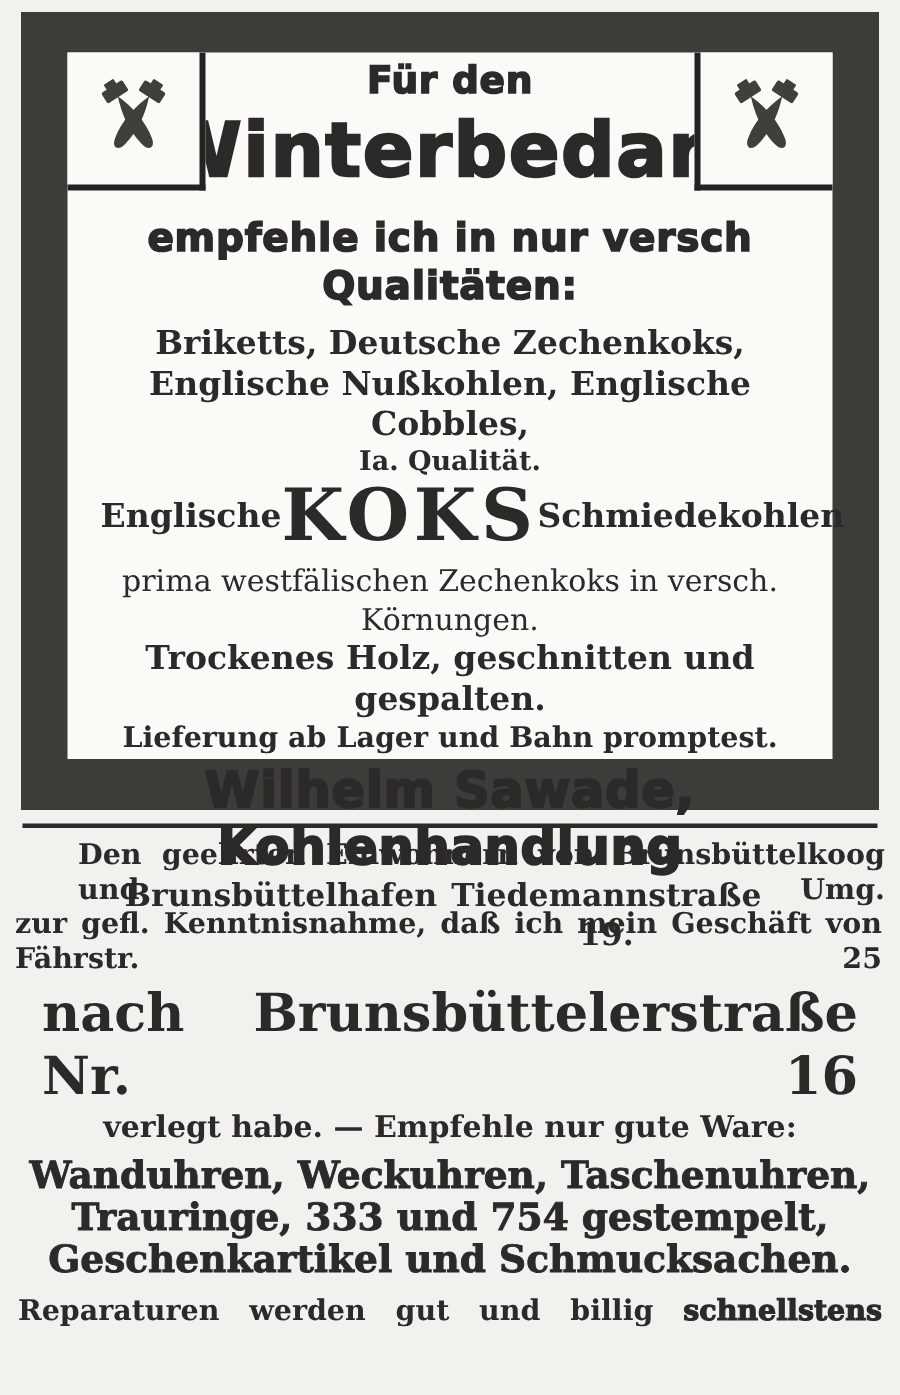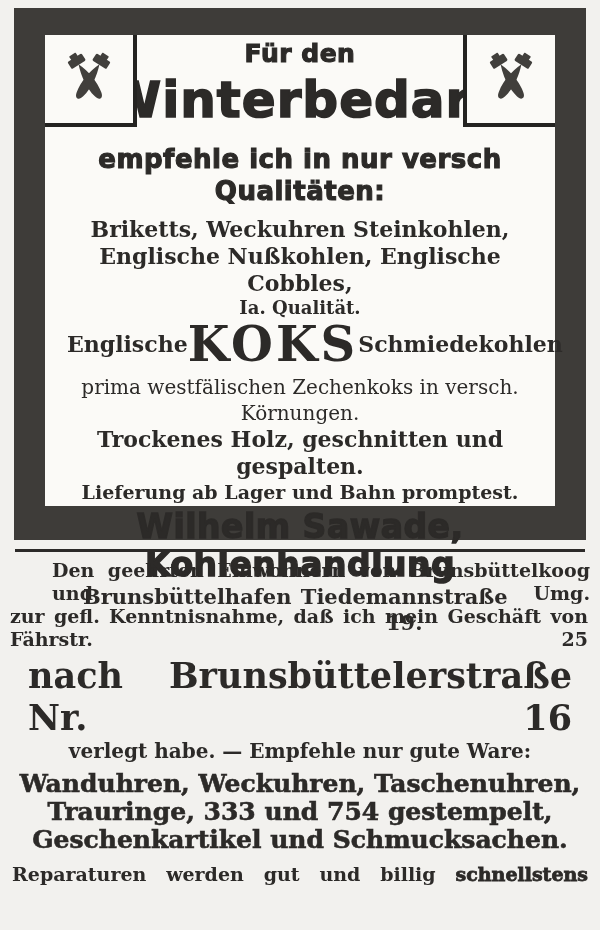--- a/index.html
+++ b/index.html
@@ -110,21 +110,21 @@
             <rect x="44" y="4" width="12" height="8" rx="1"></rect>
           </g>
         </g>
       </svg>
     </div>
 
     <div class="coal-inner">
       <div class="display fur-den">Für den</div>
       <div class="display winterbedarf">Winterbedarf</div>
       <div class="display empfehle">empfehle ich in nur versch Qualitäten:</div>
-      <div class="fraktur coal-prod first">Briketts, Weckuhren Steinkohlen,</div>
+      <div class="fraktur coal-prod first">Briketts, Deutsche Zechenkoks,</div>
       <div class="fraktur coal-prod">Englische Nußkohlen,  Englische Cobbles,</div>
       <div class="quality-line">Ia. Qualität.</div>
       <div class="koks-row">
         <span class="fraktur koks-side">Englische</span>
         <span class="koks-big">KOKS</span>
         <span class="fraktur koks-side">Schmiedekohlen</span>
       </div>
       <div class="prima-line">prima westfälischen Zechenkoks in versch. Körnungen.</div>
       <div class="fraktur trockenes-line">Trockenes Holz, geschnitten und gespalten.</div>
       <div class="lieferung-line">Lieferung ab Lager und Bahn promptest.</div>

